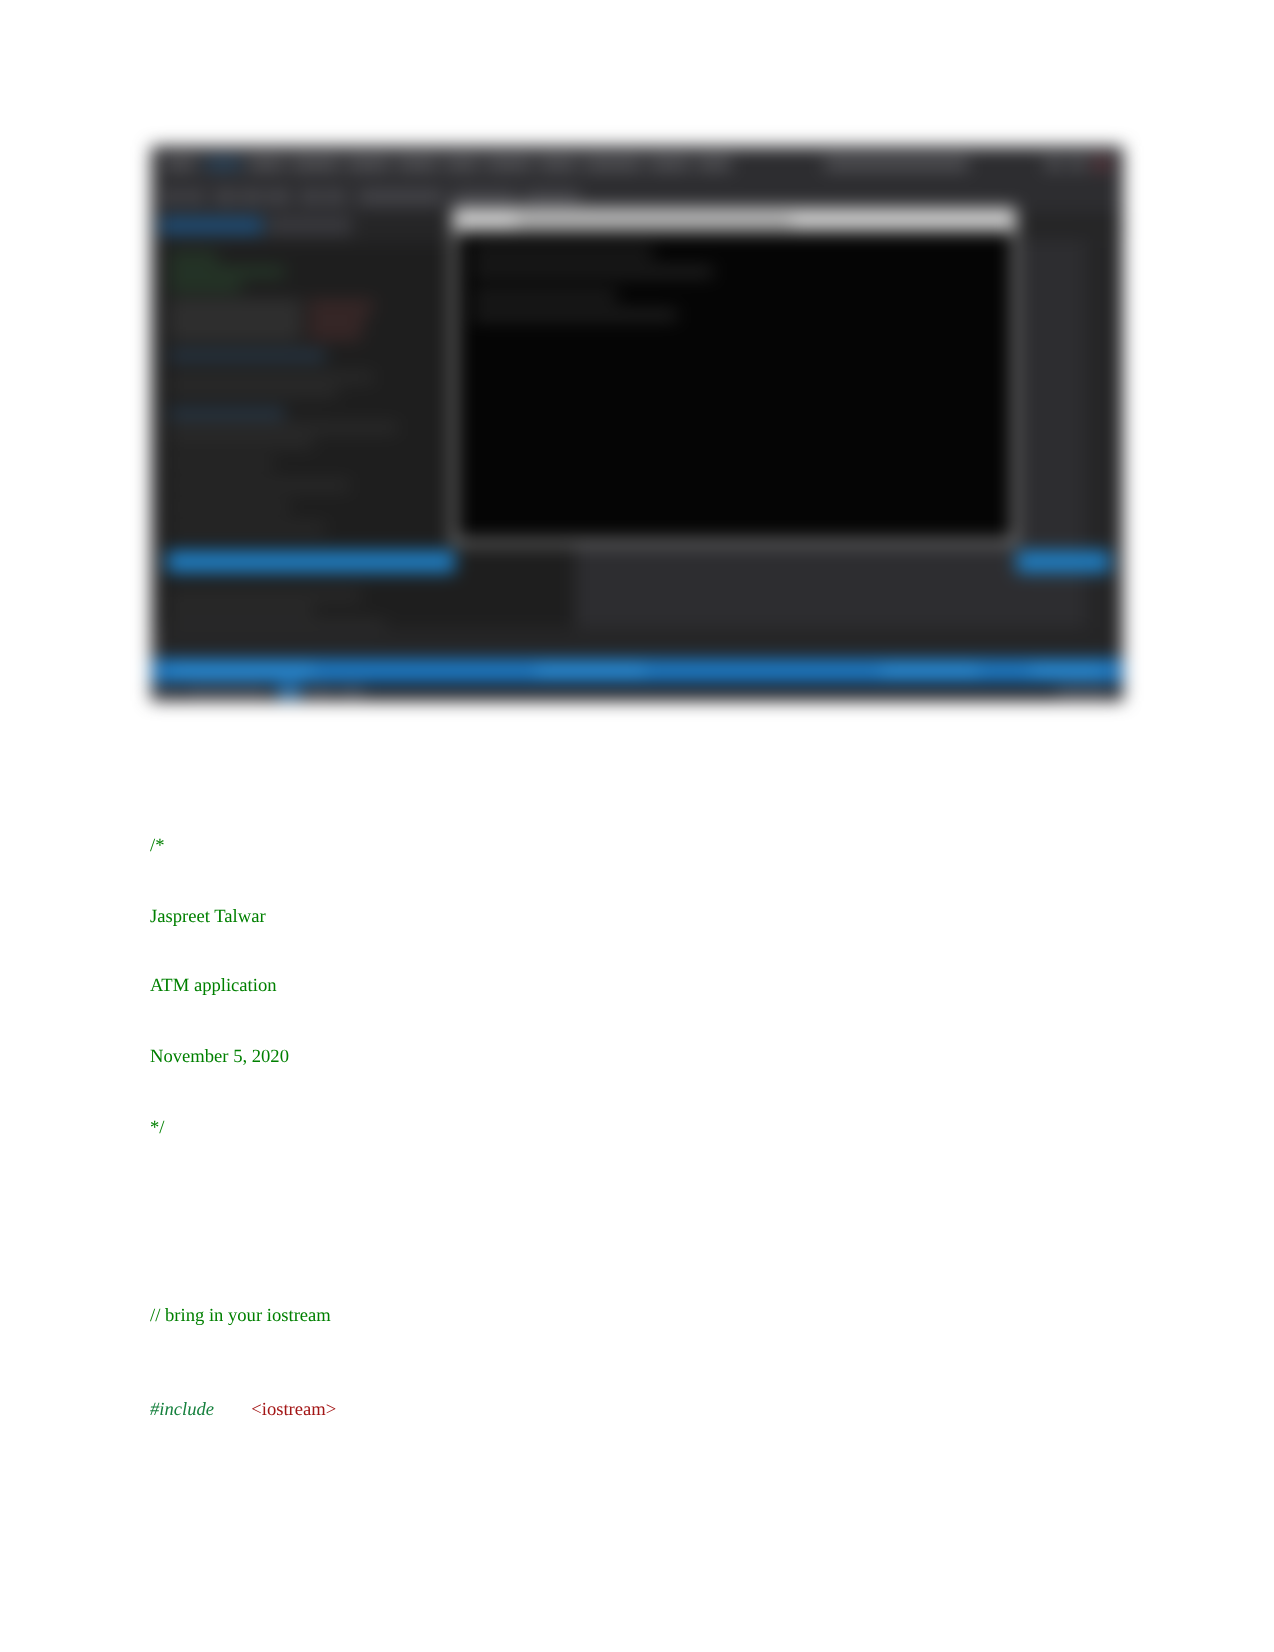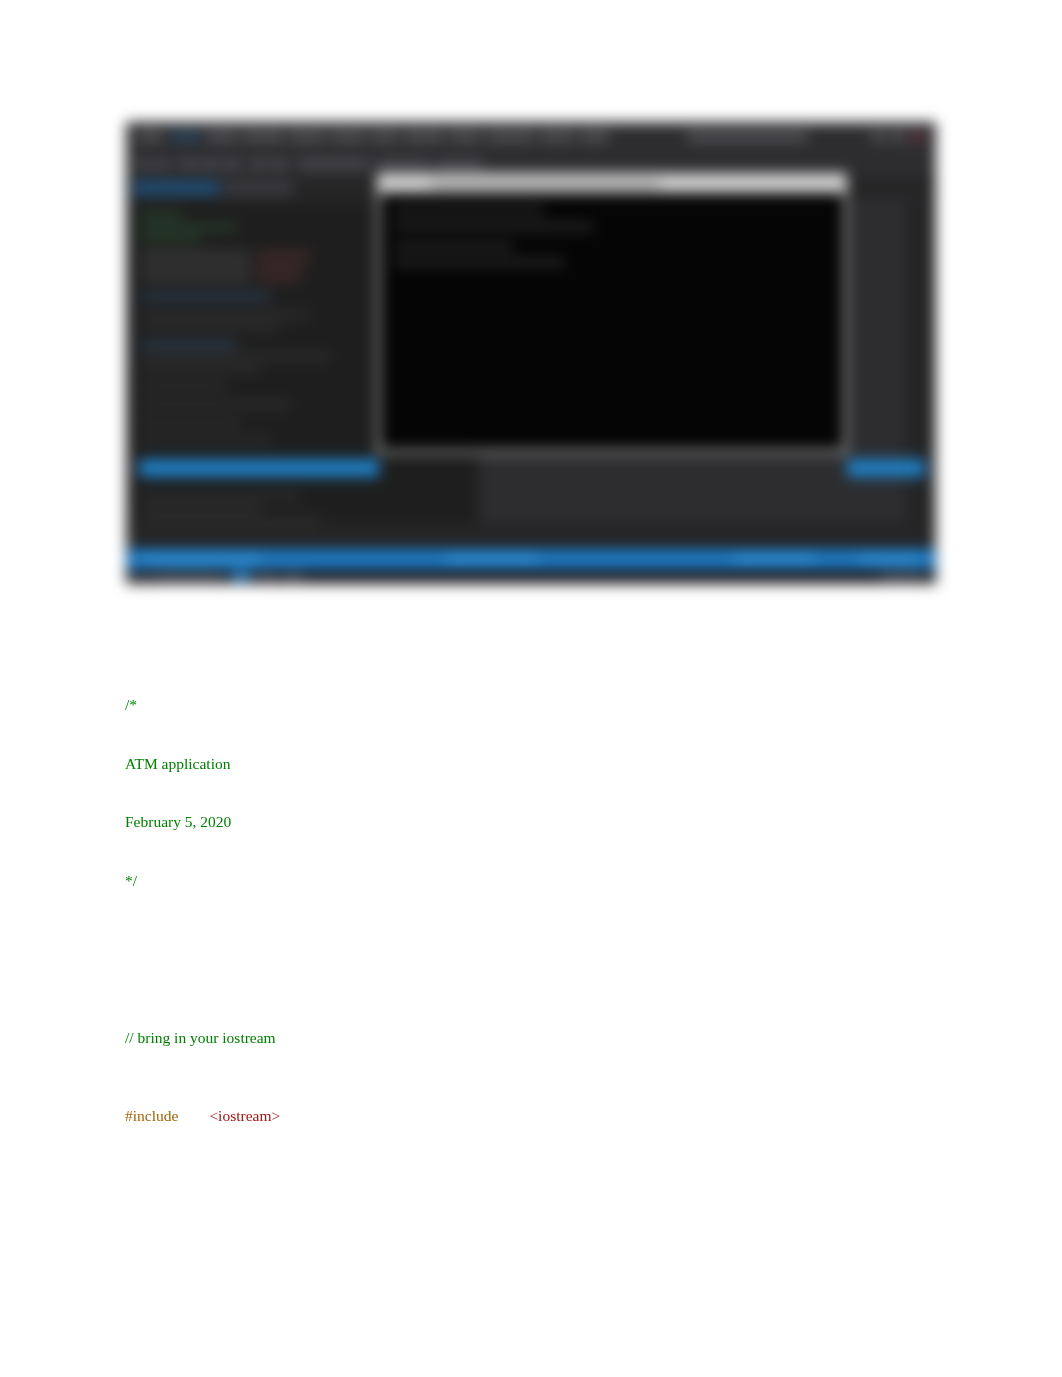--- a/index.html
+++ b/index.html
@@ -215,21 +215,21 @@
     width: 790px;
     font-size: 15.5px;
     line-height: 19.6px;
     white-space: pre-wrap;
     color: #000000;
   }
   .ln { display: block; min-height: 19.6px; }
   .ln.blank { min-height: 19.6px; }
 
   .t-comment { color: #008000; }
-  .t-pre     { color: #a16207; }
+  .t-pre     { color: #15803d; font-style: italic; }
   .t-inc     { color: #a31515; }
 </style>
 </head>
 <body>
 
 <div id="screenshot-figure">
   <div class="shot-blur">
     <div class="vs-window">
 
       <div class="vs-menubar">
@@ -330,22 +330,23 @@
         <span class="tk" style="right:10px;width:44px;"></span>
       </div>
 
     </div>
   </div>
 </div>
 
 <div id="document-body">
 
   <span class="ln t-comment">/*</span>
+  <span class="ln t-comment">Jaspreet Talwar</span>
   <span class="ln t-comment">ATM application</span>
-  <span class="ln t-comment">February 5, 2020</span>
+  <span class="ln t-comment">November 5, 2020</span>
   <span class="ln t-comment">*/</span>
 
   <span class="ln blank"> </span>
 
   <span class="ln t-comment">// bring in your iostream</span>
 
   <span class="ln"><span class="t-pre">#include</span>        <span class="t-inc">&lt;iostream&gt;</span></span>
 
 
   

